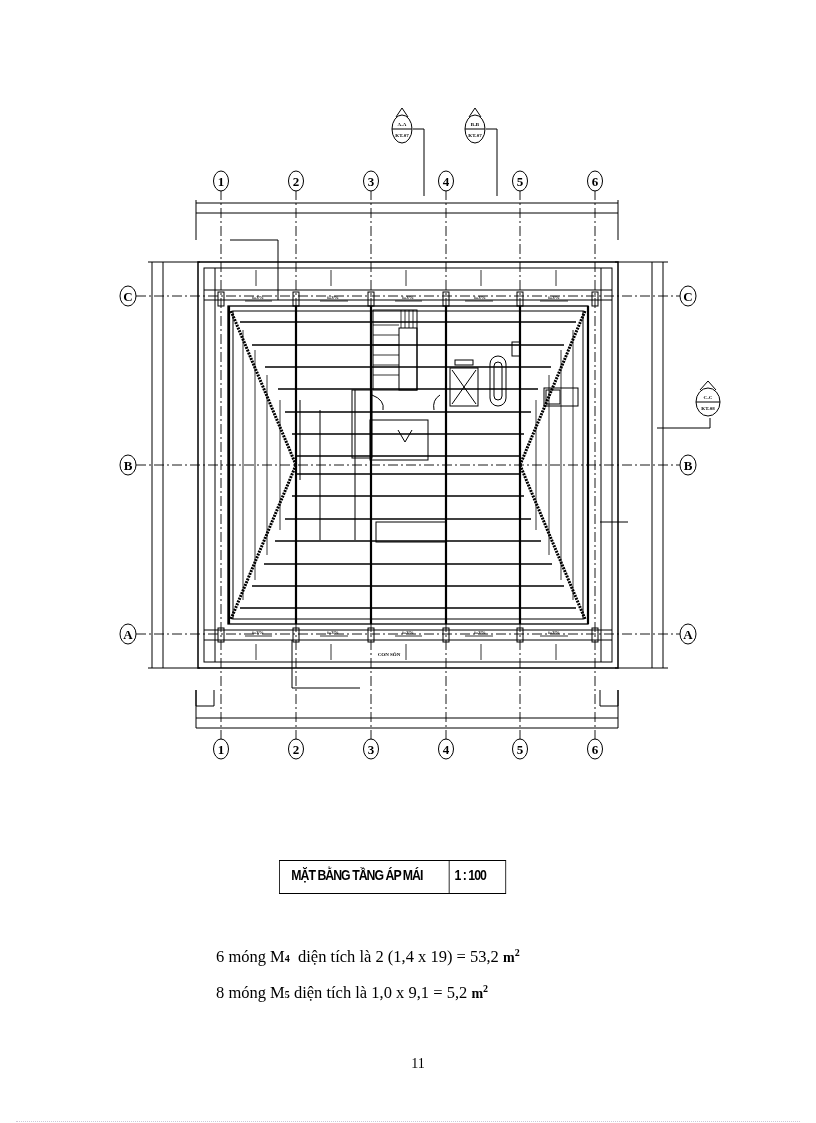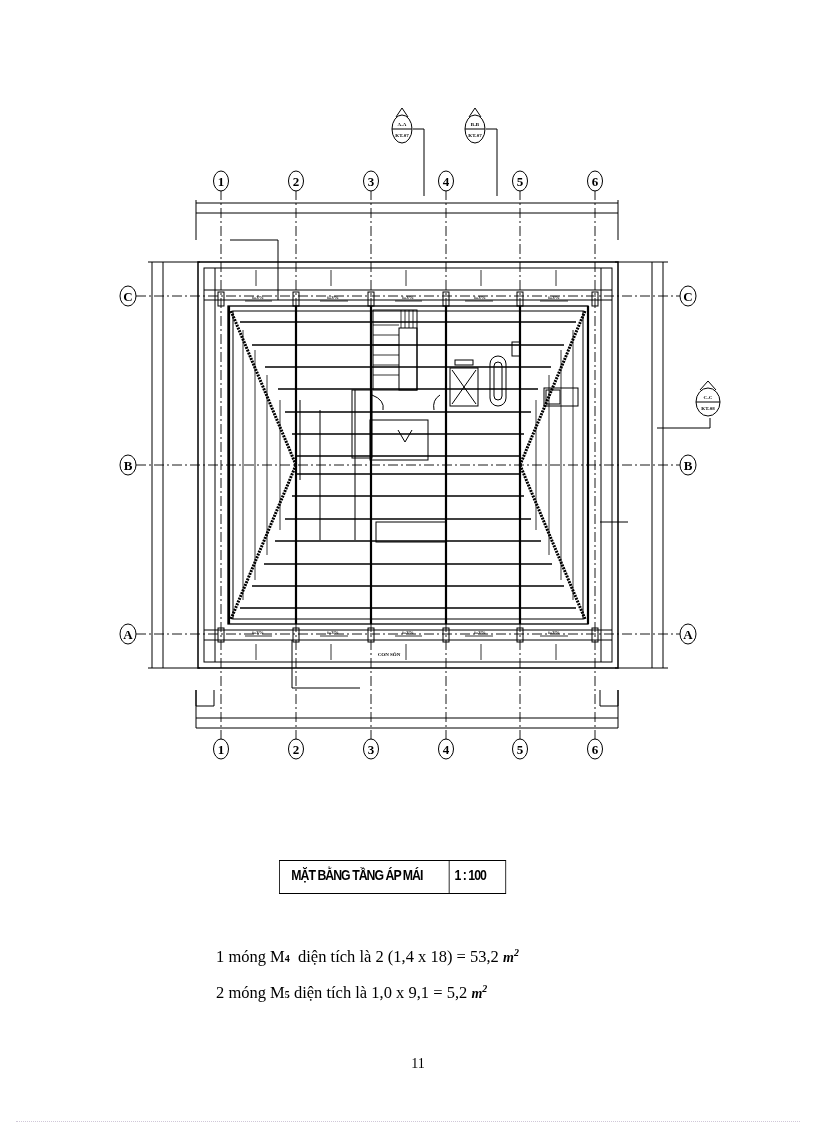--- a/index.html
+++ b/index.html
@@ -3,21 +3,21 @@
 <meta charset="utf-8">
 <style>
   html, body { margin: 0; padding: 0; background: #ffffff; }
   body { width: 816px; height: 1123px; position: relative; overflow: hidden; font-family: "Liberation Serif", serif; }
   .drawing { position: absolute; left: 0; top: 0; width: 816px; height: 820px; }
   .title-box { position: absolute; left: 279px; top: 860px; height: 32px; display: flex; border: 1.5px solid #000; font-family: "Liberation Sans", sans-serif; font-weight: bold; font-size: 15px; letter-spacing: -1.2px; transform: scaleX(0.82); transform-origin: left top; }
   .title-box .t1 { padding: 5px 8px 0 14px; border-right: 1.5px solid #000; width: 184px; white-space: nowrap; }
   .title-box .t2 { padding: 5px 6px 0 6px; width: 56px; white-space: nowrap; }
   .text-line { position: absolute; left: 216px; font-size: 16.5px; color: #000; white-space: nowrap; }
   .text-line sub { font-size: 10px; font-weight: bold; vertical-align: baseline; }
-  .text-line .unit { font-weight: bold; font-style: italic; font-size: 14px; }
+  .text-line .unit { font-weight: bold; font-size: 14px; }
   .text-line .unit sup { font-size: 10px; }
   .page-num { position: absolute; left: 0; width: 836px; top: 1056px; text-align: center; font-size: 14px; font-family: "Liberation Serif", serif; }
   .footer-dots { position: absolute; left: 16px; right: 16px; top: 1121px; height: 1px; border-top: 1px dotted #d0c8d8; }
   svg text { font-family: "Liberation Serif", serif; font-weight: bold; }
 </style>
 </head>
 <body>
 
 <svg class="drawing" width="816" height="820" viewBox="0 0 816 820" xmlns="http://www.w3.org/2000/svg">
   <g stroke="#000" fill="none" stroke-width="1">
@@ -275,20 +275,20 @@
     <text x="389" y="656">CON SÔN</text>
   </g>
 </svg>
 
 <div class="title-box">
   <div class="t1">MẶT BẰNG TẦNG ÁP MÁI</div>
   <div class="t2">1 : 100</div>
 </div>
 
 <div class="text-line" style="top:947px">
-  <span>1 móng M</span><sub>4</sub><span style="white-space:pre">  diện tích là 2 (1,4 x 18) = 53,2 </span><span class="unit"><span>m</span><sup>2</sup></span>
+  <span>6 móng M</span><sub>4</sub><span style="white-space:pre">  diện tích là 2 (1,4 x 19) = 53,2 </span><span class="unit"><span>m</span><sup>2</sup></span>
 </div>
 <div class="text-line" style="top:983px">
-  <span>2 móng M</span><sub>5</sub><span style="white-space:pre"> diện tích là 1,0 x 9,1 = 5,2 </span><span class="unit"><span>m</span><sup>2</sup></span>
+  <span>8 móng M</span><sub>5</sub><span style="white-space:pre"> diện tích là 1,0 x 9,1 = 5,2 </span><span class="unit"><span>m</span><sup>2</sup></span>
 </div>
 
 <div class="page-num">11</div>
 <div class="footer-dots"></div>
 
 </body></html>

